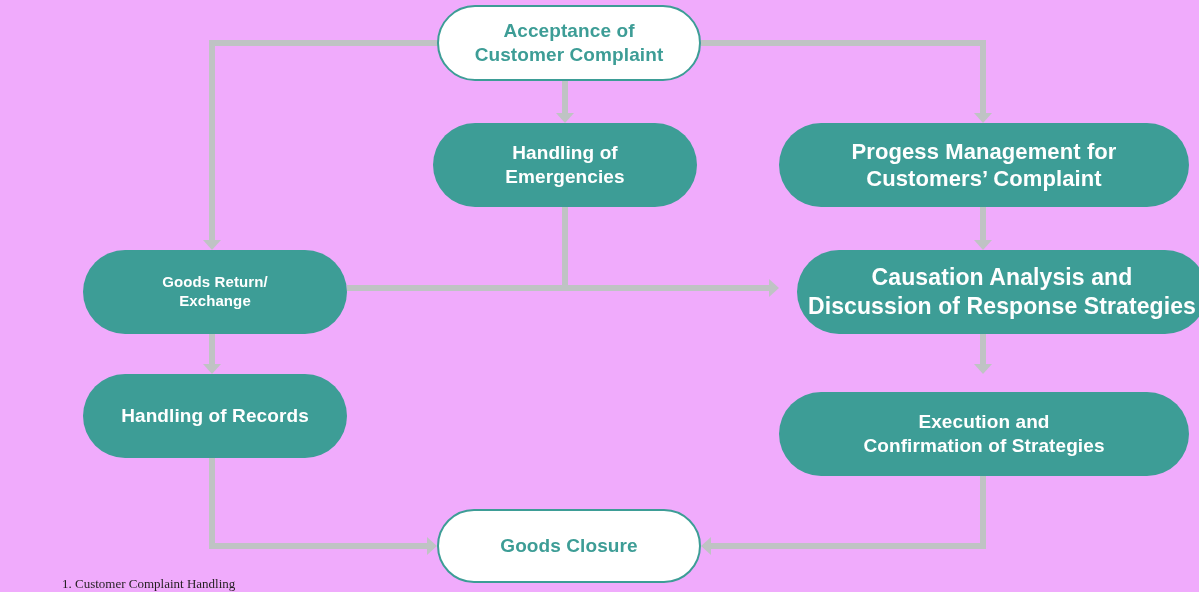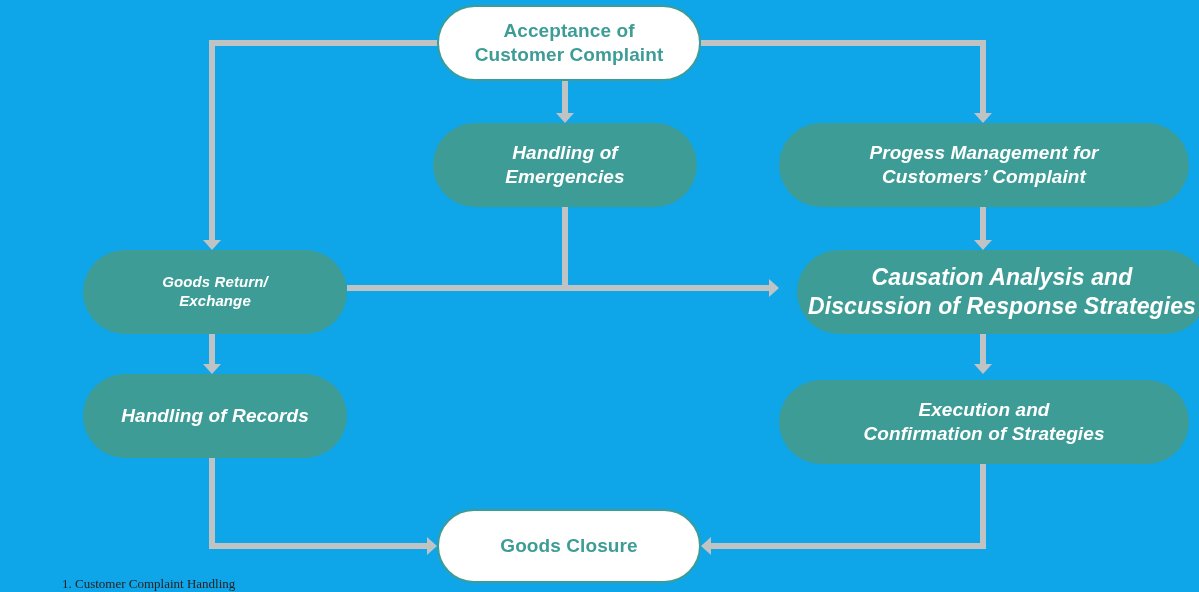--- a/index.html
+++ b/index.html
@@ -7,21 +7,21 @@
     padding: 0;
     background: #ffffff;
   }
   body {
     font-family: "Liberation Sans", sans-serif;
   }
   #canvas {
     position: relative;
     width: 1199px;
     height: 592px;
-    background: #0ea5e9;
+    background: #f0abfc;
     overflow: hidden;
   }
   #edges {
     position: absolute;
     left: 0;
     top: 0;
     width: 1199px;
     height: 592px;
   }
   .node {
@@ -33,21 +33,20 @@
     box-sizing: border-box;
     font-weight: bold;
     line-height: 1.25;
     letter-spacing: 0.1px;
     white-space: pre-line;
     z-index: 2;
   }
   .node.filled {
     background: #3d9d96;
     color: #ffffff;
-    font-style: italic;
   }
   .node.outlined {
     background: #ffffff;
     color: #3d9d96;
     border: 2px solid #3d9d96;
   }
   .caption {
     position: absolute;
     left: 62px;
     top: 576px;
@@ -102,26 +101,26 @@
         <path d="M 983 458 L 983 546 L 709 546" fill="none" stroke="#bfc3c4" stroke-width="6" stroke-linecap="butt" stroke-linejoin="miter"></path>
         <polygon points="711,537 711,555 701,546" fill="#bfc3c4"></polygon>
       </g>
     </svg>
 
   <div id="nodes-layer">
       <div class="node outlined" style="left: 437px; top: 5px; width: 264px; height: 76px; font-size: 19px; border-radius: 38px; border-color: rgb(61, 157, 150); color: rgb(61, 157, 150);"><span>Acceptance of
 Customer Complaint</span></div>
       <div class="node filled" style="left: 433px; top: 123px; width: 264px; height: 84px; font-size: 19px; border-radius: 42px; background: rgb(61, 157, 150); color: rgb(255, 255, 255);"><span>Handling of
 Emergencies</span></div>
-      <div class="node filled" style="left: 779px; top: 123px; width: 410px; height: 84px; font-size: 19px; border-radius: 42px; background: rgb(61, 157, 150); color: rgb(255, 255, 255);"><span>Progess Management for
+      <div class="node filled" style="left: 779px; top: 123px; width: 410px; height: 84px; font-size: 22px; border-radius: 42px; background: rgb(61, 157, 150); color: rgb(255, 255, 255);"><span>Progess Management for
 Customers’ Complaint</span></div>
       <div class="node filled" style="left: 83px; top: 250px; width: 264px; height: 84px; font-size: 15px; border-radius: 42px; background: rgb(61, 157, 150); color: rgb(255, 255, 255);"><span>Goods Return/
 Exchange</span></div>
       <div class="node filled" style="left: 797px; top: 250px; width: 410px; height: 84px; font-size: 23px; border-radius: 42px; background: rgb(61, 157, 150); color: rgb(255, 255, 255);"><span>Causation Analysis and
 Discussion of Response Strategies</span></div>
       <div class="node filled" style="left: 83px; top: 374px; width: 264px; height: 84px; font-size: 19px; border-radius: 42px; background: rgb(61, 157, 150); color: rgb(255, 255, 255);"><span>Handling of Records</span></div>
-      <div class="node filled" style="left: 779px; top: 380px; width: 410px; height: 84px; font-size: 19px; border-radius: 42px; background: rgb(61, 157, 150); color: rgb(255, 255, 255);"><span>Execution and
+      <div class="node filled" style="left: 779px; top: 392px; width: 410px; height: 84px; font-size: 19px; border-radius: 42px; background: rgb(61, 157, 150); color: rgb(255, 255, 255);"><span>Execution and
 Confirmation of Strategies</span></div>
       <div class="node outlined" style="left: 437px; top: 509px; width: 264px; height: 74px; font-size: 19px; border-radius: 37px; border-color: rgb(61, 157, 150); color: rgb(61, 157, 150);"><span>Goods Closure</span></div>
     </div>
 
   <div class="caption">1. Customer Complaint Handling</div>
 </div>
 
 </body></html>

